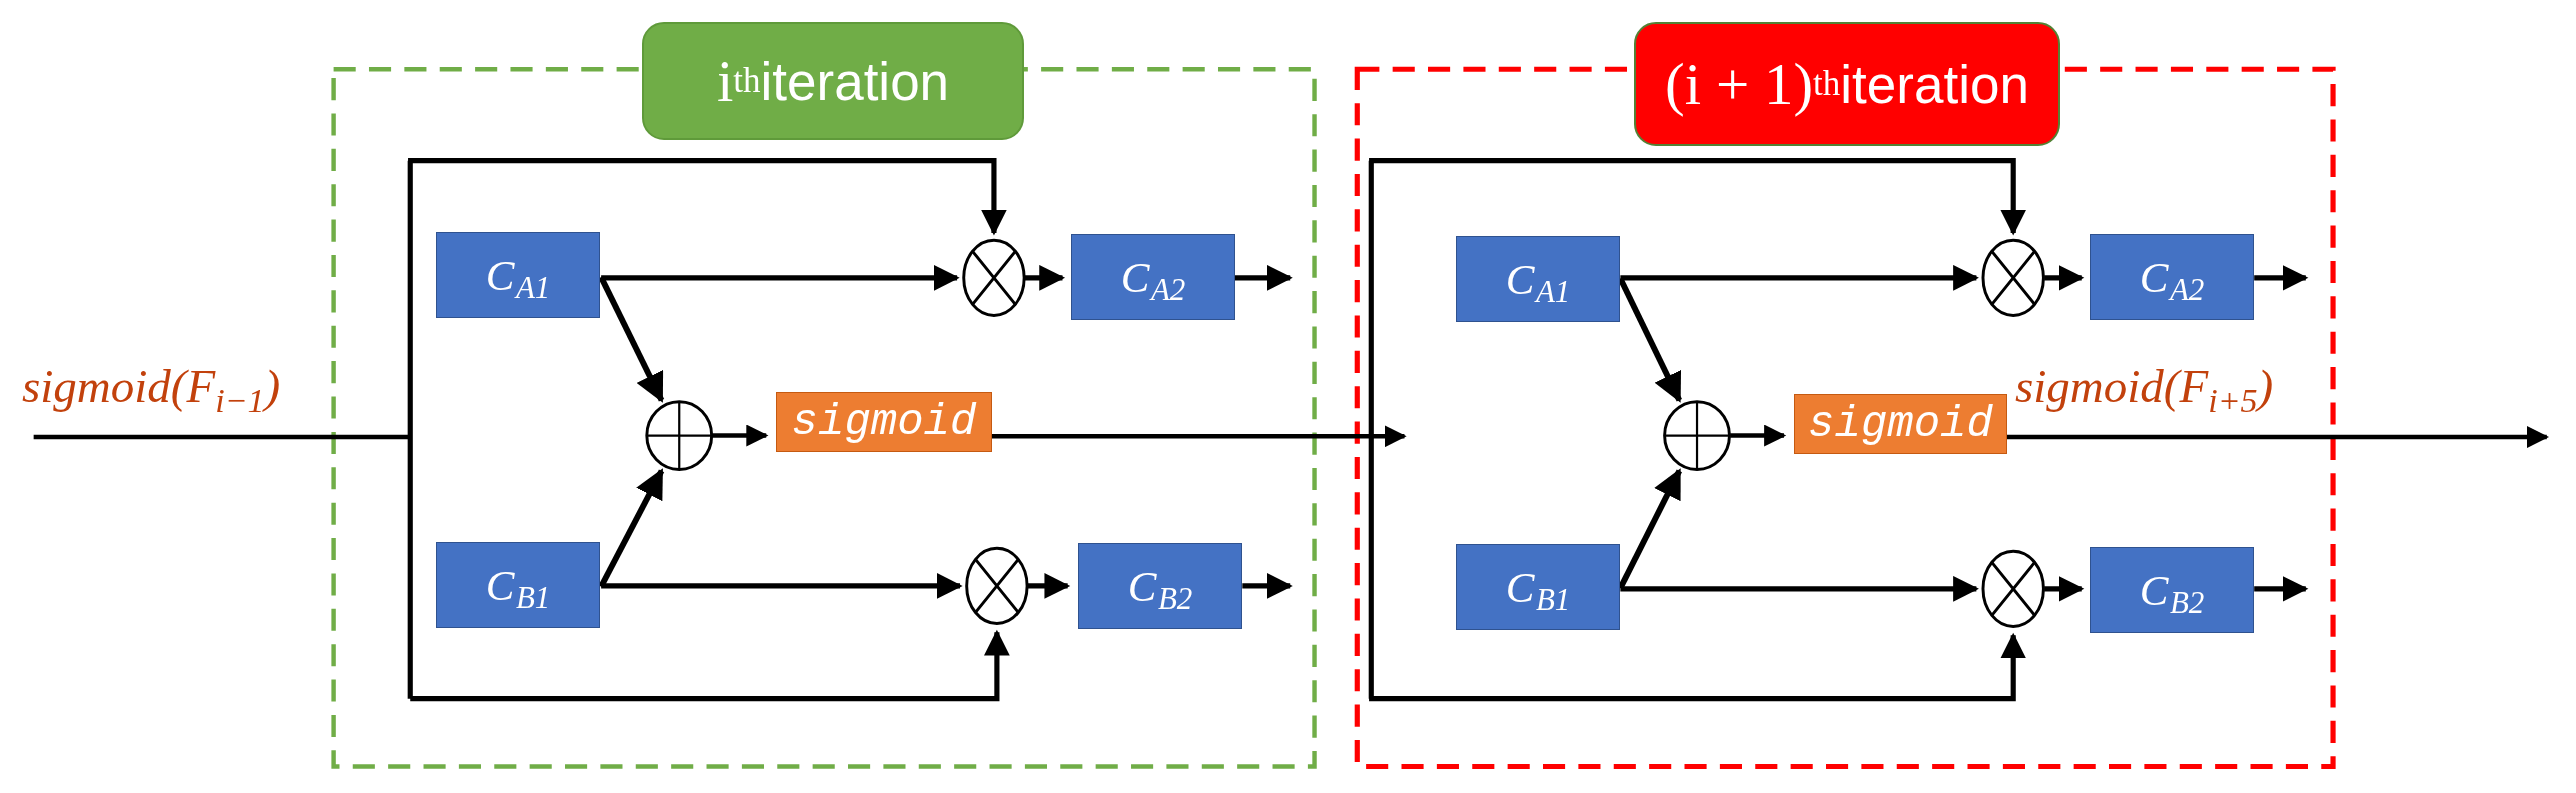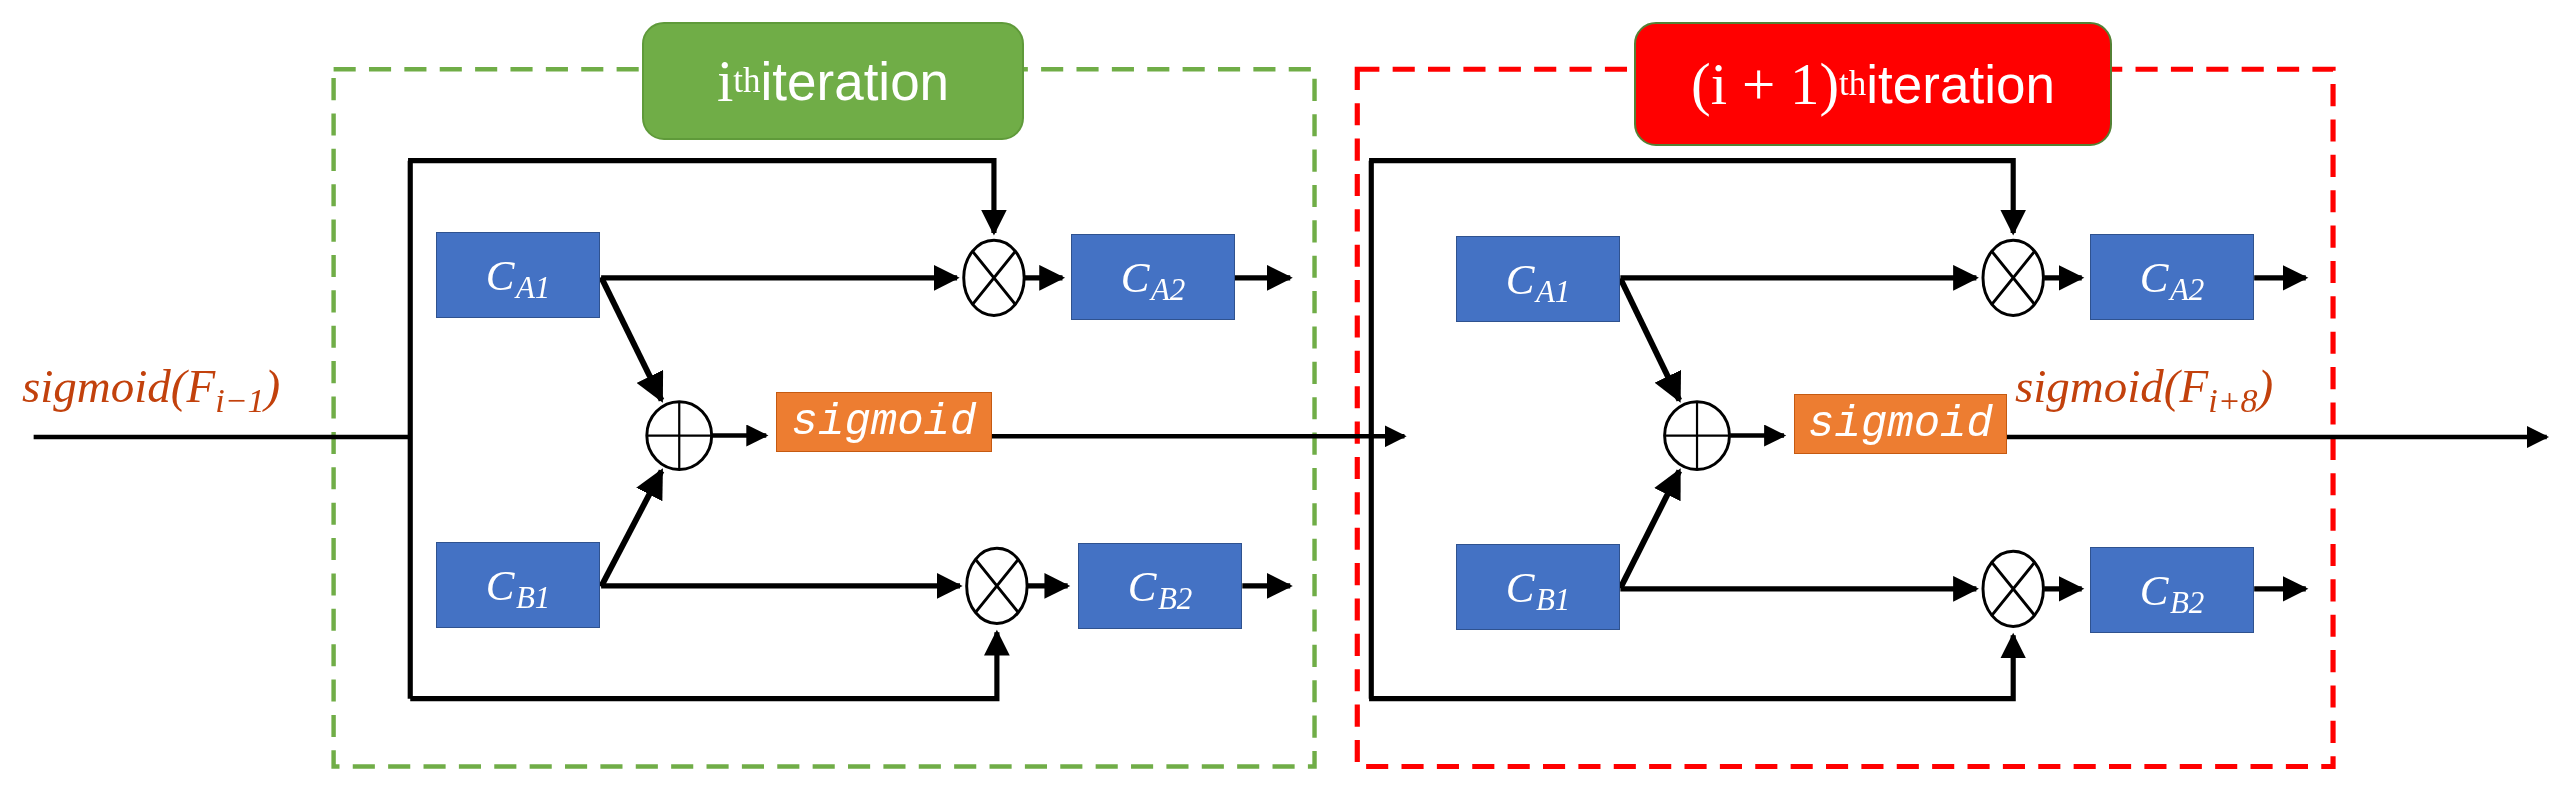--- a/index.html
+++ b/index.html
@@ -27,21 +27,21 @@
   }
 
   
   .pill{
     position:absolute;box-sizing:border-box;border-radius:22px;
     display:flex;align-items:center;justify-content:center;
     color:#ffffff;white-space:nowrap;
     font-family:"Liberation Sans",sans-serif;font-size:53px;
   }
   .pill-green{left:642px;top:22px;width:382px;height:118px;background:#70AD47;border:2.9px solid #5f9a3a;}
-  .pill-red{left:1634px;top:22px;width:478px;height:124px;background:#FF0000;border:2.9px solid #538135;}
+  .pill-red{left:1634px;top:22px;width:426px;height:124px;background:#FF0000;border:2.9px solid #538135;}
   .pill .mathpart{font-family:"Liberation Serif",serif;font-size:59px;}
   .pill sup{font-family:"Liberation Serif",serif;font-size:35px;vertical-align:super;line-height:0;}
 
   
   .math{
     position:absolute;color:#c2410c;white-space:nowrap;
     font-family:"Liberation Serif",serif;font-style:italic;font-size:47px;line-height:1;
   }
   .math sub{font-size:34px;font-style:italic;}
 </style>
@@ -128,21 +128,21 @@
   <div class="pill pill-red">
     <span class="mathpart">(i + 1)</span>
       <sup>th</sup>
       <span> iteration</span>
   </div>
 
   <div class="math" style="left:22px;top:363px;">
     <span>sigmoid(F</span><sub>i−1</sub><span>)</span>
   </div>
   <div class="math" style="left:2015px;top:363px;">
-    <span>sigmoid(F</span><sub>i+8</sub><span>)</span>
+    <span>sigmoid(F</span><sub>i+5</sub><span>)</span>
   </div>
 
   <div class="block" style="left:436px;top:232px;">
     <span>C</span>
       <sub>A1</sub>
   </div>
   <div class="block" style="left:1071px;top:234px;">
     <span>C</span>
       <sub>A2</sub>
   </div>

